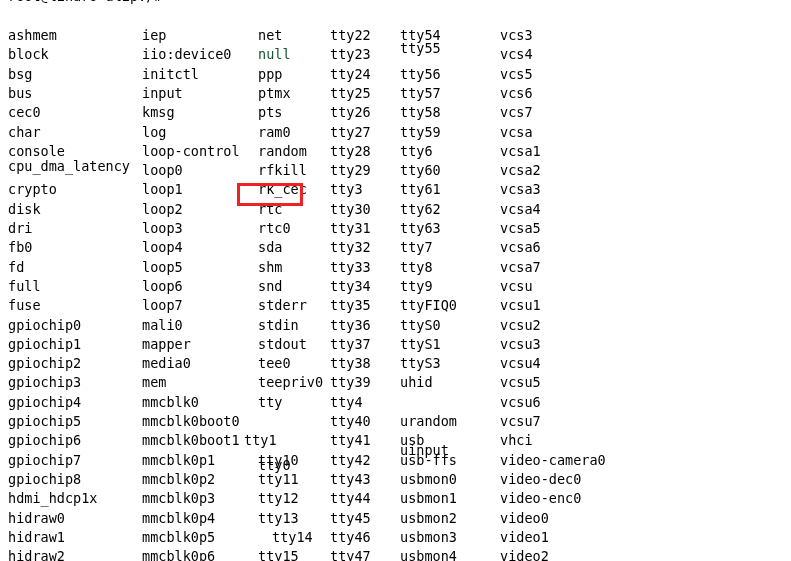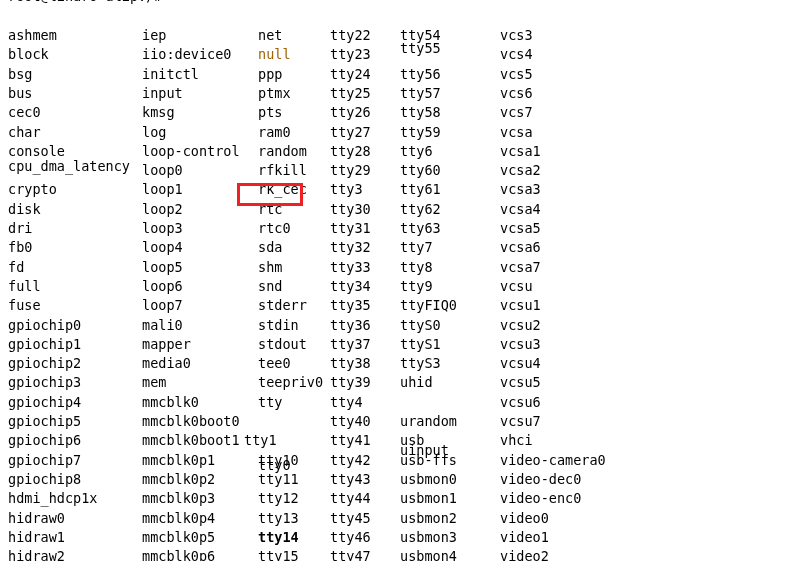--- a/index.html
+++ b/index.html
@@ -20,21 +20,21 @@
     font-size: 13.5px;
     line-height: 19.3px;
     color: #000000;
   }
   .cell {
     position: absolute;
     white-space: pre;
     top: 0;
   }
   .c-default { color: #000000; }
-  .c-dev     { color: #a16207; }
+  .c-dev     { color: #14532d; }
   .prompt-line {
     position: absolute;
     left: 8px;
     white-space: pre;
     color: #000000;
   }
   #scroll-top-clip {
     position: absolute;
     top: -13px;
     left: 8px;
@@ -133,21 +133,21 @@
       <span class="cell c-default" style="left: 258px; top: 334.8px;">stdout</span>
       <span class="cell c-default" style="left: 258px; top: 354.1px;">tee0</span>
       <span class="cell c-default" style="left: 258px; top: 373.4px;">teepriv0</span>
       <span class="cell c-default" style="left: 258px; top: 392.7px;">tty</span>
       <span class="cell c-default" style="left: 258px; top: 412px; margin-top: 44px;">tty0</span>
       <span class="cell c-default" style="left: 244px; top: 431.3px;">tty1</span>
       <span class="cell c-default" style="left: 258px; top: 450.6px;">tty10</span>
       <span class="cell c-default" style="left: 258px; top: 469.9px;">tty11</span>
       <span class="cell c-default" style="left: 258px; top: 489.2px;">tty12</span>
       <span class="cell c-default" style="left: 258px; top: 508.5px;">tty13</span>
-      <span class="cell c-default" style="left: 258px; top: 527.8px; font-weight: bold;">tty14</span>
+      <span class="cell c-default" style="left: 272px; top: 527.8px;">tty14</span>
       <span class="cell c-default" style="left: 258px; top: 547.1px;">tty15</span>
       <span class="cell c-default" style="left: 330px; top: 26px;">tty22</span>
       <span class="cell c-default" style="left: 330px; top: 45.3px;">tty23</span>
       <span class="cell c-default" style="left: 330px; top: 64.6px;">tty24</span>
       <span class="cell c-default" style="left: 330px; top: 83.9px;">tty25</span>
       <span class="cell c-default" style="left: 330px; top: 103.2px;">tty26</span>
       <span class="cell c-default" style="left: 330px; top: 122.5px;">tty27</span>
       <span class="cell c-default" style="left: 330px; top: 141.8px;">tty28</span>
       <span class="cell c-default" style="left: 330px; top: 161.1px;">tty29</span>
       <span class="cell c-default" style="left: 330px; top: 180.4px;">tty3</span>

